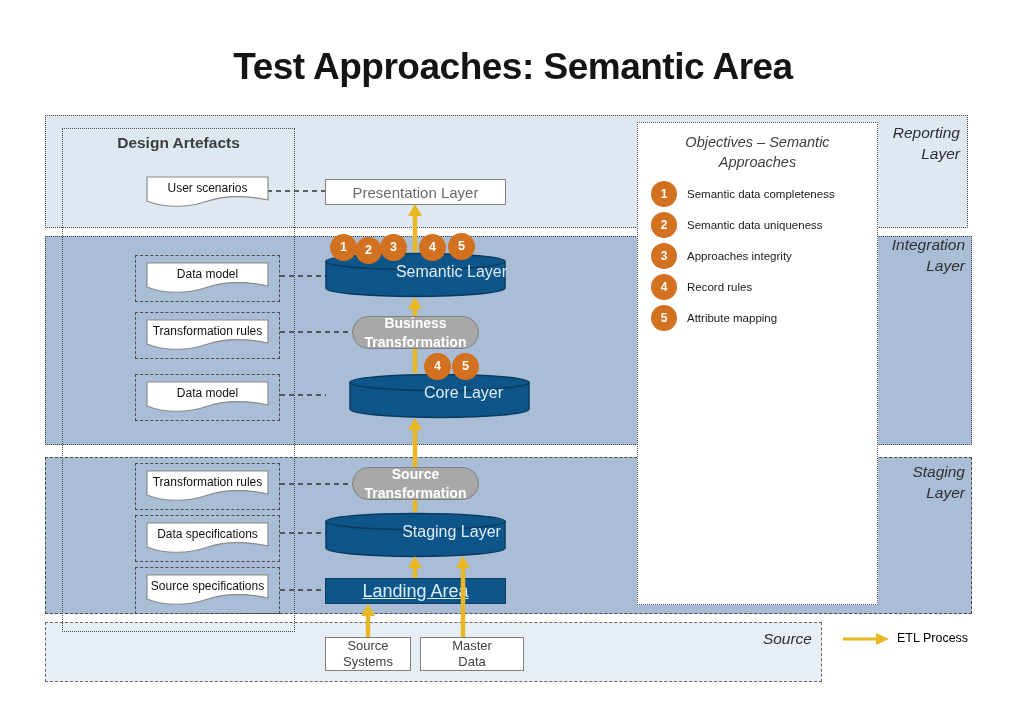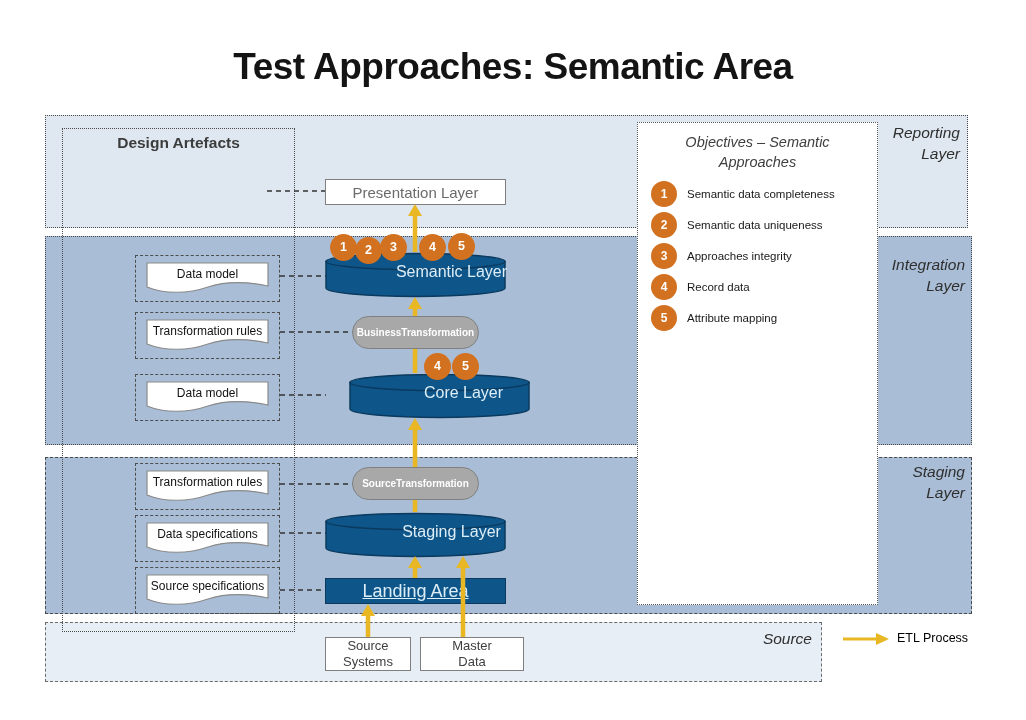--- a/index.html
+++ b/index.html
@@ -44,22 +44,22 @@
   
   .plain-box{box-sizing:border-box;background:#fff;border:1px solid #7f7f7f;display:flex;align-items:center;
              justify-content:center;z-index:4;}
   #presentation-box{left:325px;top:179px;width:181px;height:26px;font-size:15px;color:#6b6b6b;}
   .cyl{z-index:4;}
   .cyl-label{position:absolute;left:0;top:11px;width:100%;text-align:center;font-size:16px;color:#dceef7;margin-left:36px;}
   #landing-box{left:325px;top:578px;width:181px;height:26px;background:#0e558a;border:1.5px solid #0b3a5e;
                box-sizing:border-box;display:flex;align-items:center;justify-content:center;
                font-size:18px;color:#dceef7;z-index:4;text-decoration:underline;}
   .pill{border-radius:17px;background:#a8a8a8;border:1.5px solid #808080;box-sizing:border-box;
-        display:flex;align-items:center;justify-content:center;z-index:7;
-        font-size:10px;font-weight:bold;color:#fff;line-height:1.3;text-align:center;}
+        display:flex;flex-direction:column;align-items:center;justify-content:center;z-index:7;
+        font-size:14px;font-weight:bold;color:#fff;line-height:1.3;text-align:center;}
   #business-pill{left:352px;top:316px;width:127px;height:33px;}
   #sourcetrans-pill{left:352px;top:467px;width:127px;height:33px;}
 
   
   .src-box{box-sizing:border-box;background:#fff;border:1px solid #7f7f7f;display:flex;flex-direction:column;
            align-items:center;justify-content:center;font-size:13px;color:#404040;line-height:1.25;z-index:4;}
   #source-systems-box{left:325px;top:637px;width:86px;height:34px;}
   #master-data-box{left:420px;top:637px;width:104px;height:34px;justify-content:space-between;}
 
   
@@ -78,27 +78,33 @@
 <div id="canvas">
 
   <div class="abs" id="page-title">Test Approaches: Semantic Area</div>
 
   <div class="abs band" id="band-reporting"></div>
   <div class="abs band" id="band-integration"></div>
   <div class="abs band" id="band-staging"></div>
   <div class="abs band" id="band-source"></div>
 
   <div class="abs band-label" style="left:875px;top:123px;width:85px;">Reporting Layer</div>
-  <div class="abs band-label" style="left:875px;top:255px;width:90px;font-style:italic;">Integration Layer</div>
+  <div class="abs band-label" style="left:875px;top:235px;width:90px;font-style:italic;">Integration Layer</div>
   <div class="abs band-label" style="left:875px;top:462px;width:90px;">Staging Layer</div>
   <div class="abs band-label" style="left:700px;top:629px;width:112px;">Source</div>
 
   <div class="abs" id="design-box"></div>
   <div class="abs" id="design-title">Design Artefacts</div>
 
+  <div class="abs doc" style="left:146px;top:176px;width:123px;height:33px;">
+    <svg width="123" height="33" viewBox="0 0 123 33">
+      <path d="M1,1 H122 V24 C98,19 80,19 62,25 C42,32 18,32 1,25 Z" fill="#ffffff" stroke="#8a8a8a" stroke-width="1.2"></path>
+    </svg>
+    <div class="doc-label">User scenarios</div>
+  </div>
 
   <div class="abs art-rect" style="left:135px;top:255px;width:145px;height:47px;"></div>
   <div class="abs doc" style="left:146px;top:262px;width:123px;height:33px;">
     <svg width="123" height="33" viewBox="0 0 123 33">
       <path d="M1,1 H122 V24 C98,19 80,19 62,25 C42,32 18,32 1,25 Z" fill="#ffffff" stroke="#8a8a8a" stroke-width="1.2"></path>
     </svg>
     <div class="doc-label">Data model</div>
   </div>
 
   <div class="abs art-rect" style="left:135px;top:312px;width:145px;height:47px;"></div>
@@ -150,21 +156,21 @@
     <div class="obj-row" style="top:89px;">
       <div class="obj-circle">2</div>
       <div class="obj-label">Semantic data uniqueness</div>
     </div>
     <div class="obj-row" style="top:120px;">
       <div class="obj-circle">3</div>
       <div class="obj-label">Approaches integrity</div>
     </div>
     <div class="obj-row" style="top:151px;">
       <div class="obj-circle">4</div>
-      <div class="obj-label">Record data</div>
+      <div class="obj-label">Record rules</div>
     </div>
     <div class="obj-row" style="top:182px;">
       <div class="obj-circle">5</div>
       <div class="obj-label">Attribute mapping</div>
     </div>
   </div>
 
   <svg class="layer-svg" id="connectors-svg" width="1026" height="720">
     <g stroke="#333" stroke-width="1.4" stroke-dasharray="5,4">
       <line x1="267" y1="191" x2="325" y2="191"></line>

